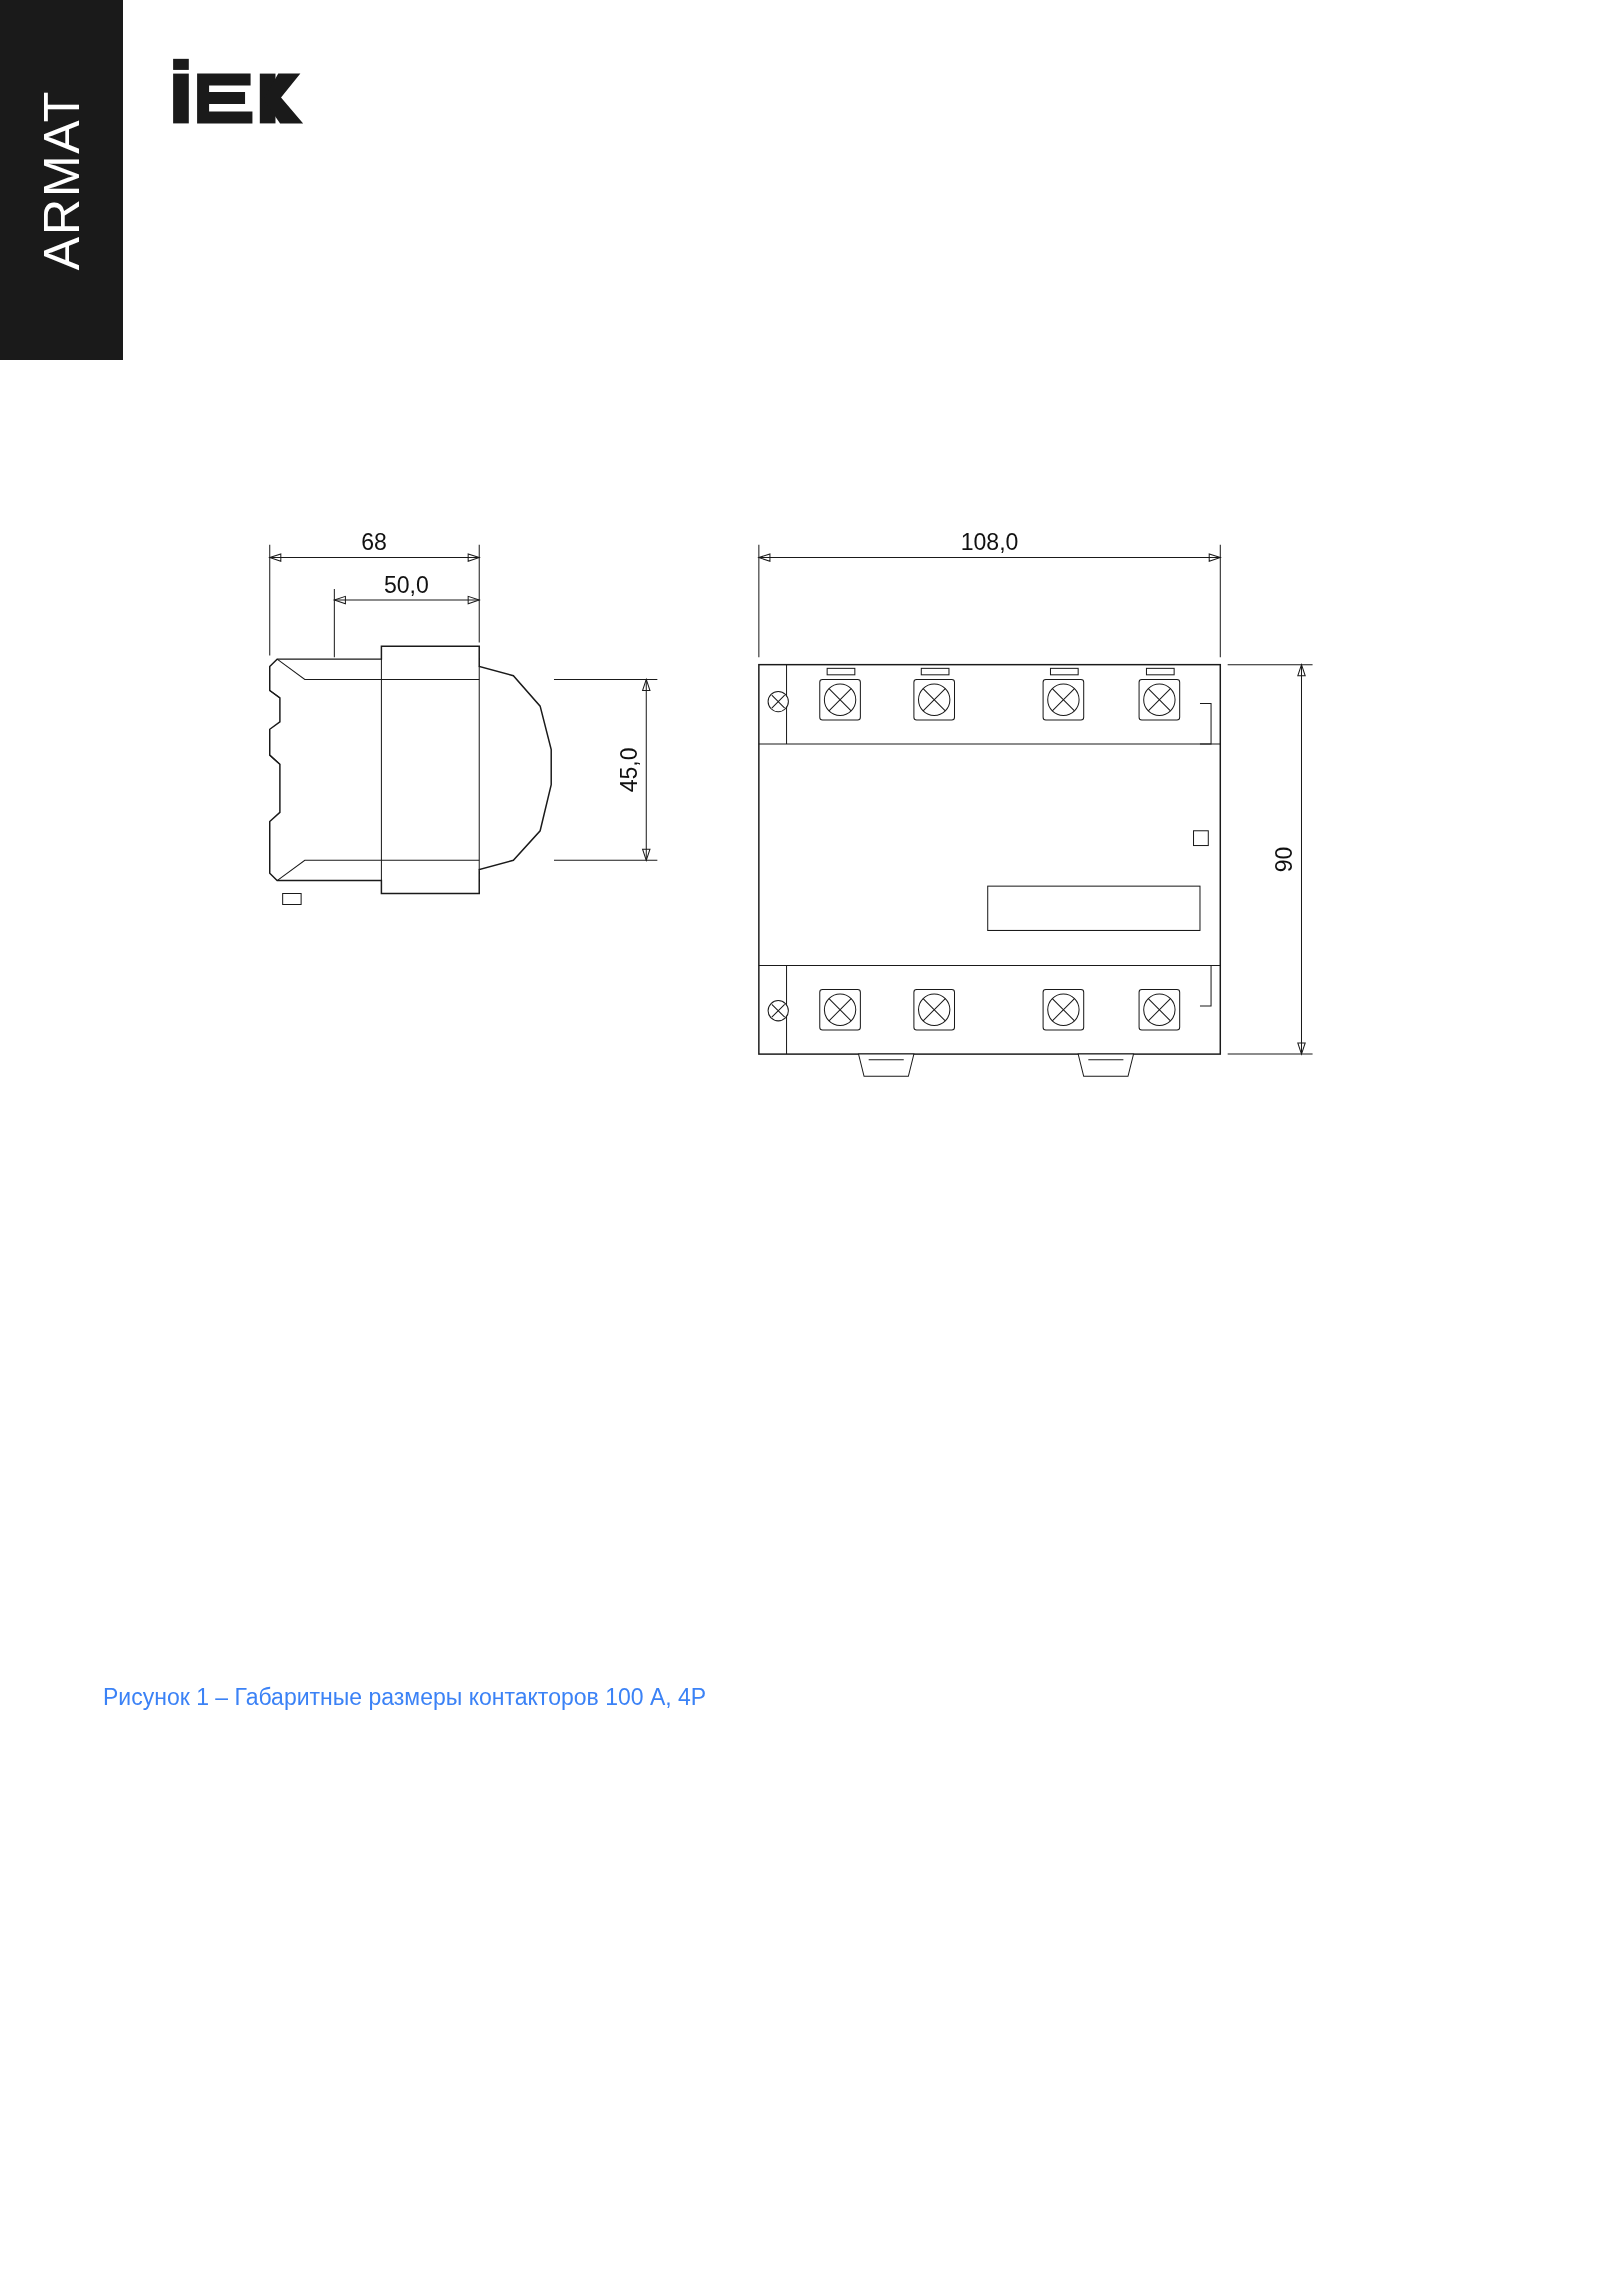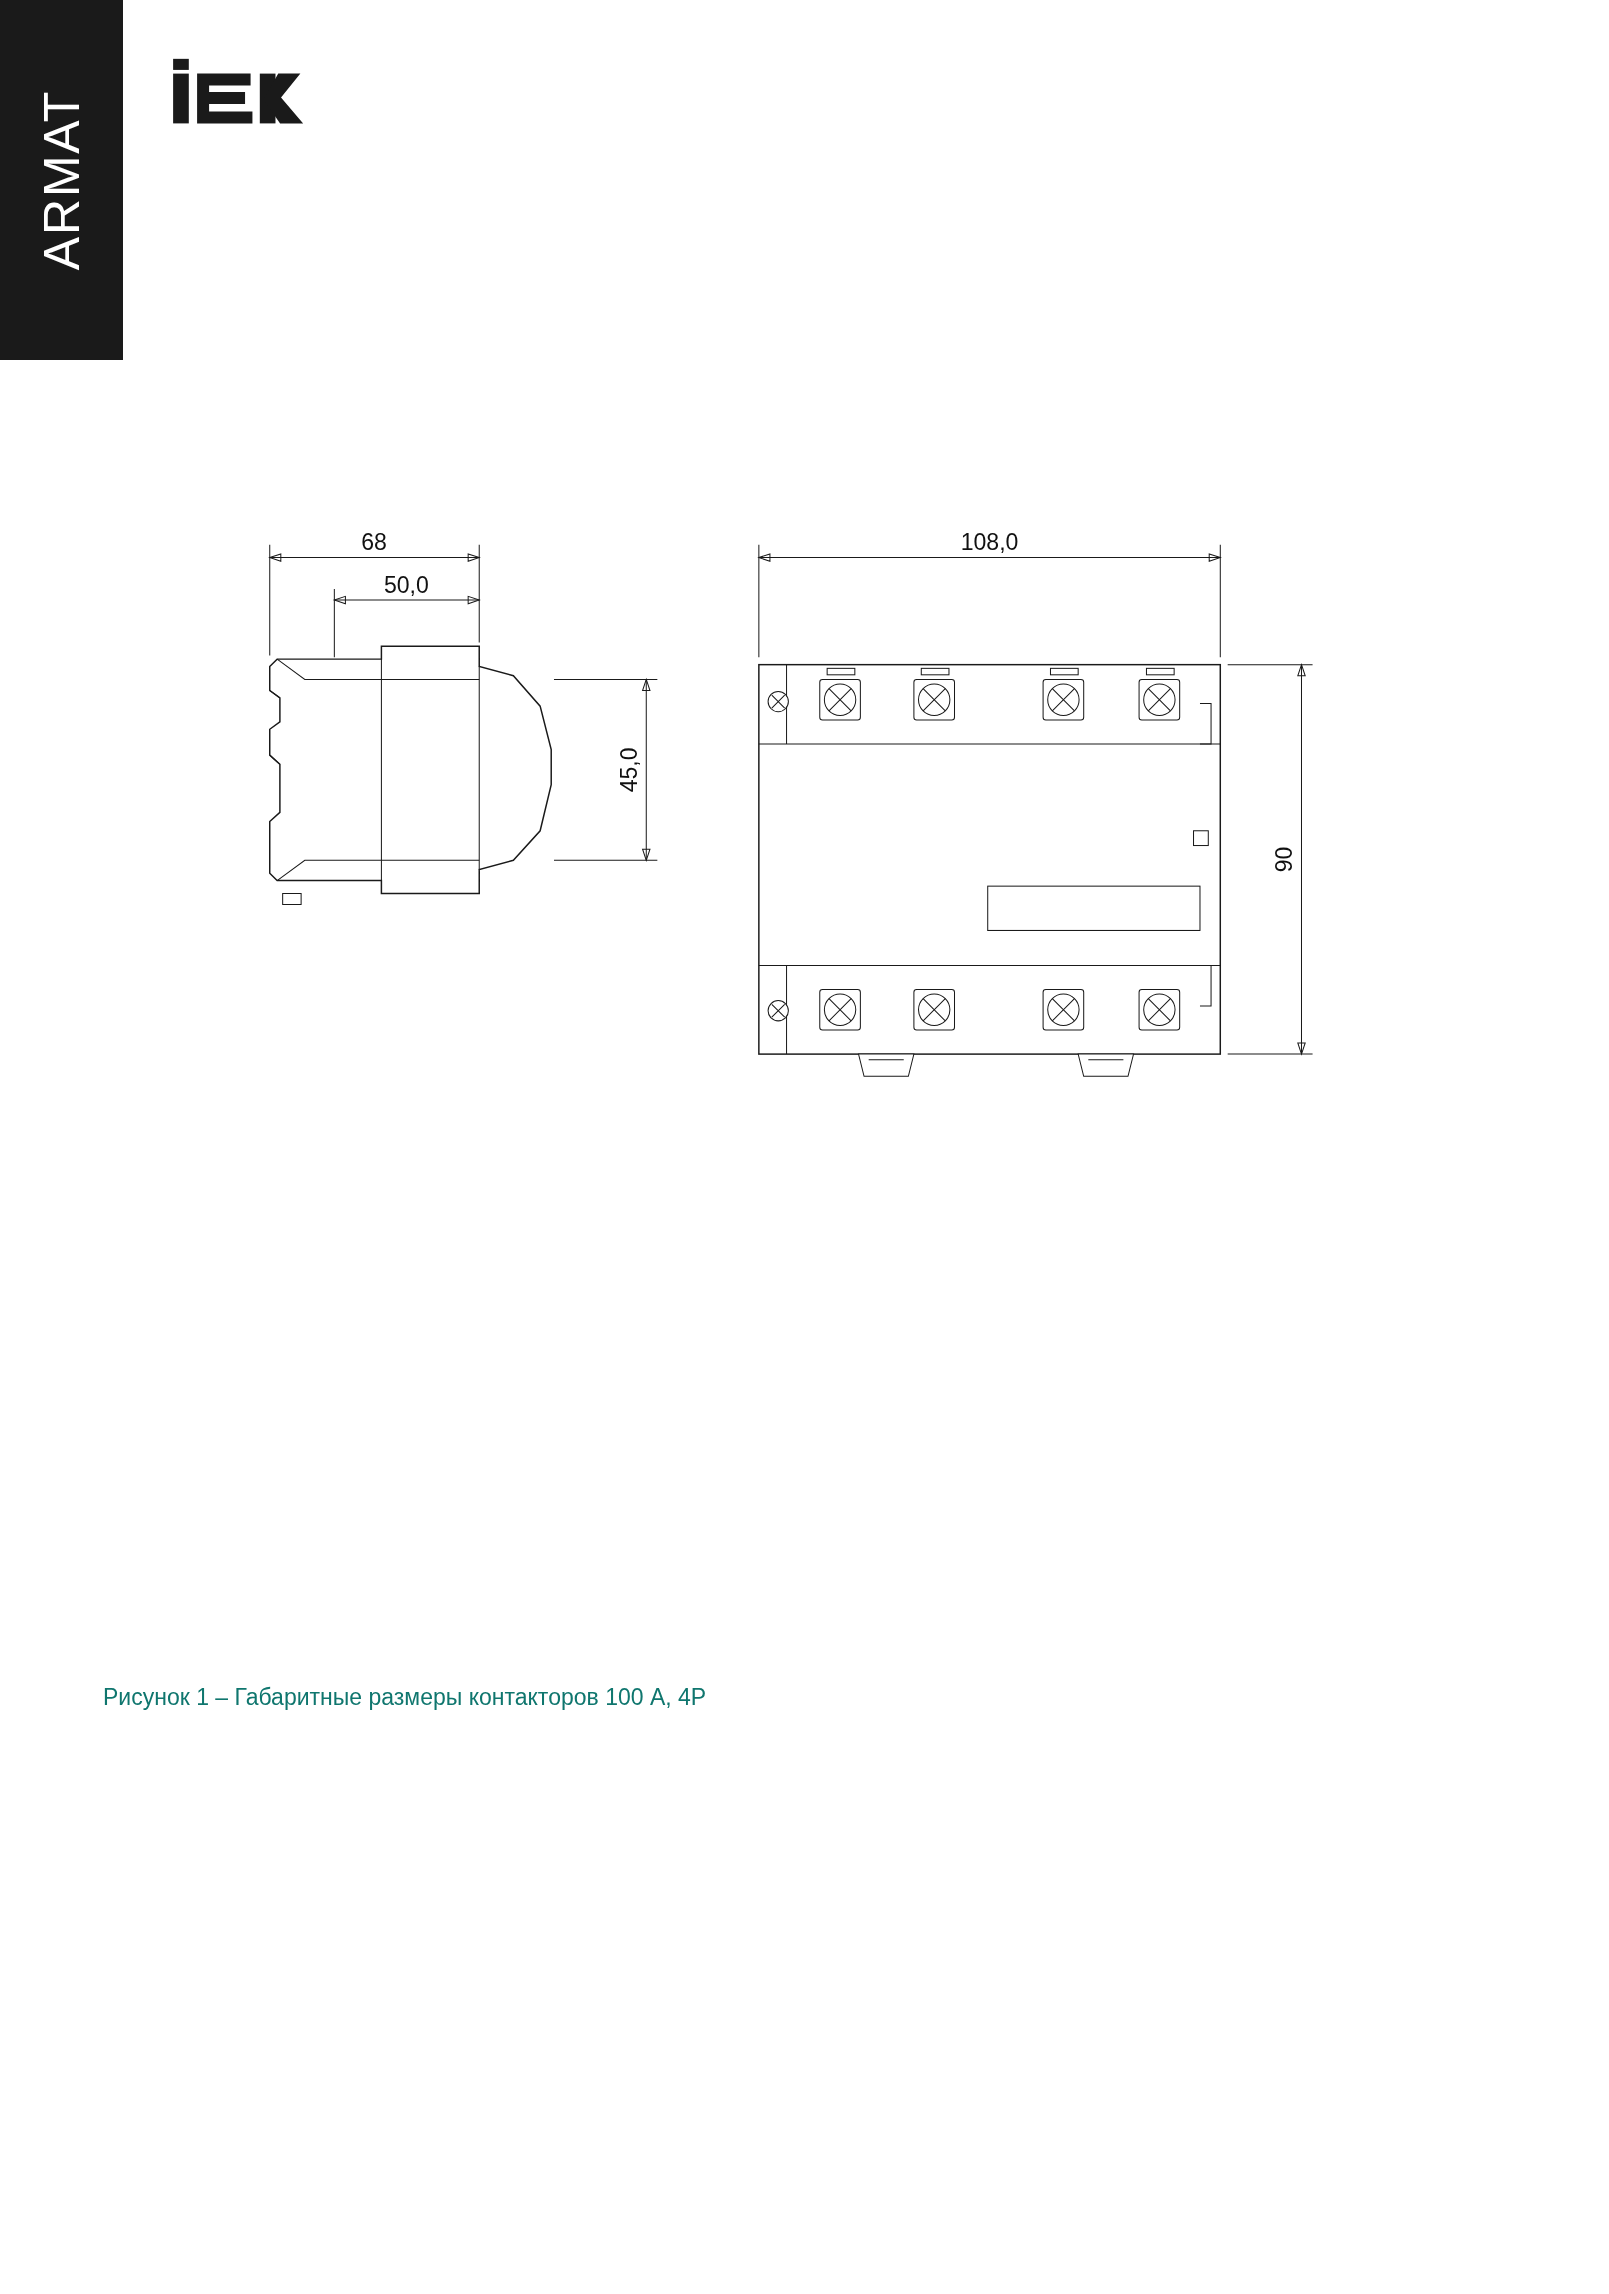--- a/index.html
+++ b/index.html
@@ -59,21 +59,21 @@
     width: 1610px;
     height: 646px;
   }
 
   .caption {
     position: absolute;
     left: 103px;
     top: 1683px;
     font-size: 23px;
     line-height: 1.3;
-    color: #0f766e;
+    color: #3b82f6;
     white-space: nowrap;
   }
 
   svg { display: block; }
   .ln-thin { fill: none; stroke: #1a1a1a; stroke-width: 1.1; }
   .dim { fill: none; stroke: #1a1a1a; stroke-width: 1.1; }
   .dimtxt {
     font-family: "Liberation Sans", sans-serif;
     font-size: 25px;
     fill: #111111;

